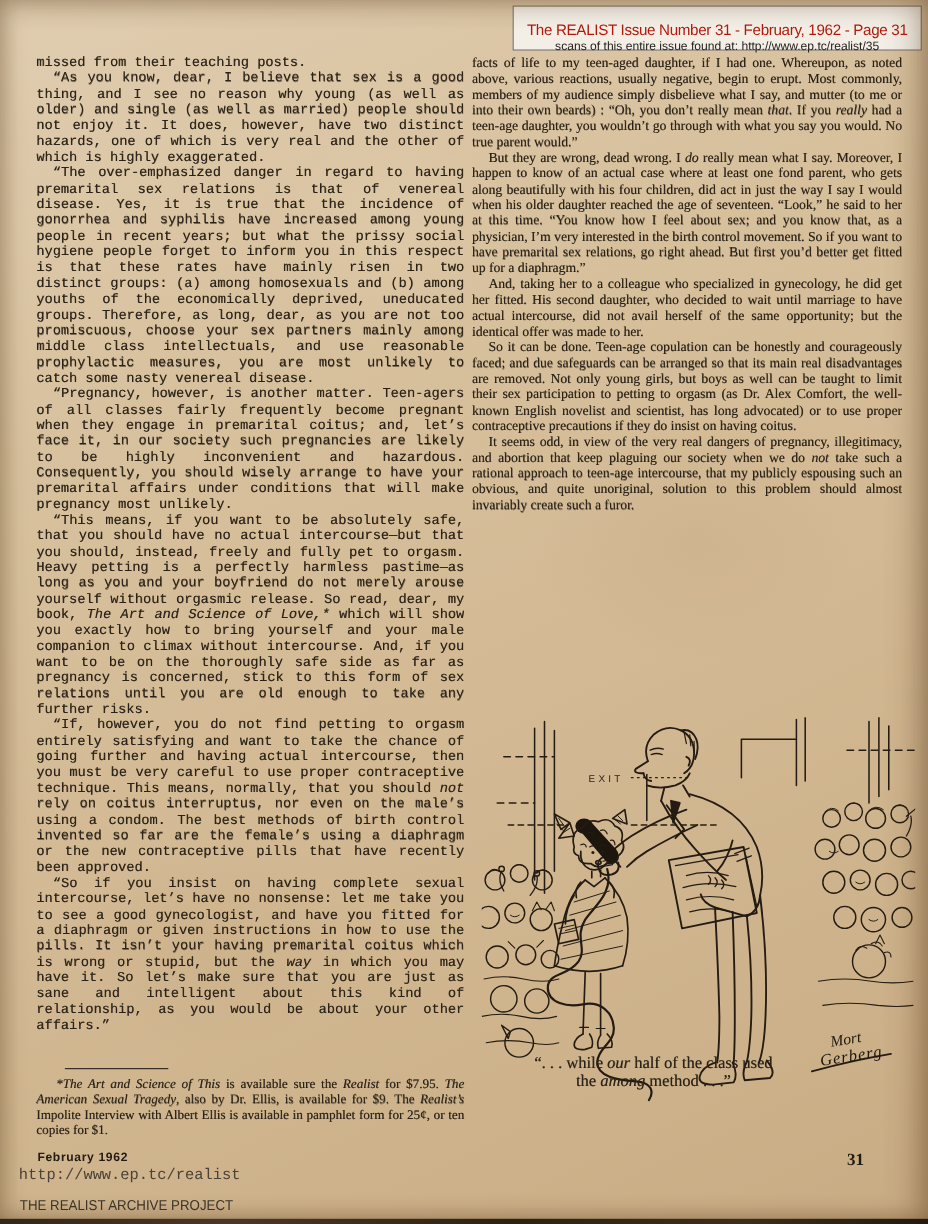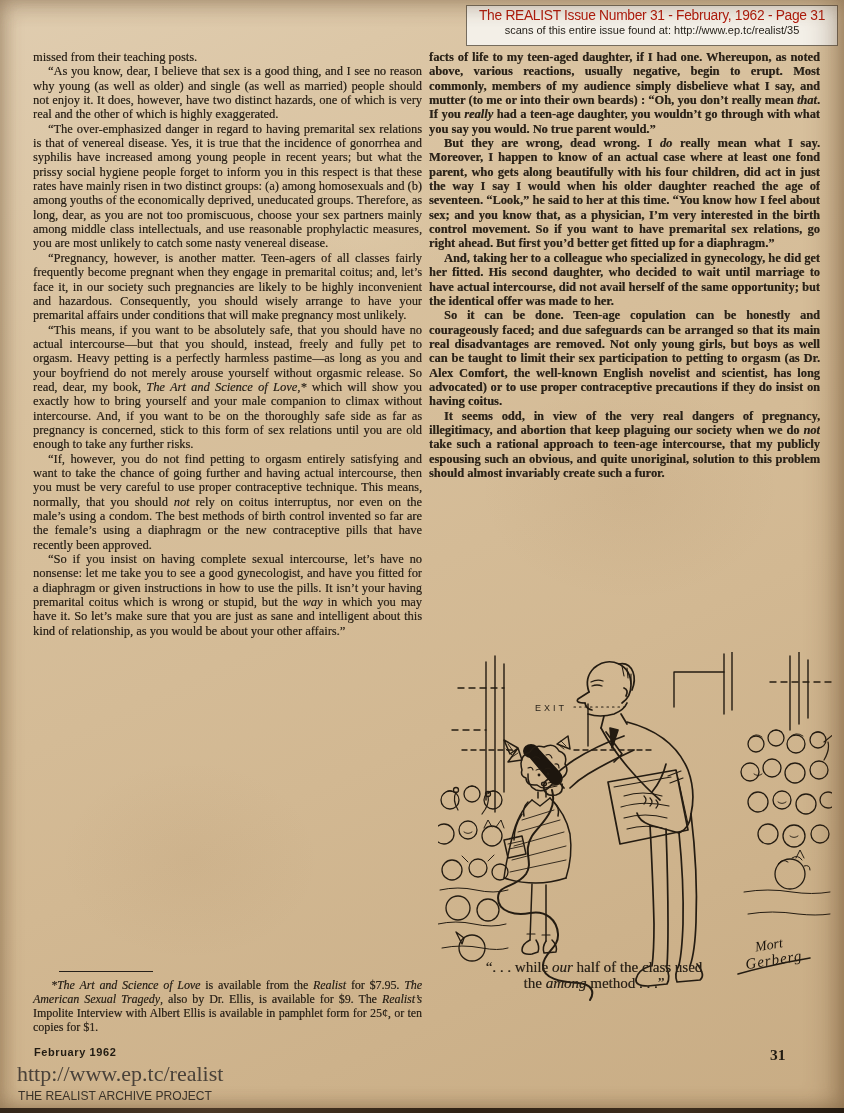--- a/index.html
+++ b/index.html
@@ -11,42 +11,42 @@
   .vignette{position:absolute;inset:0;pointer-events:none;
     box-shadow:inset -14px 0 26px rgba(90,60,30,.30), inset 0 -8px 16px rgba(90,60,30,.22),
                inset 8px 0 18px rgba(90,60,30,.16), inset 0 10px 18px rgba(120,90,55,.10);}
   .stain{position:absolute;pointer-events:none;border-radius:50%;}
   .stain.a{left:480px;top:380px;width:300px;height:220px;background:radial-gradient(closest-side,rgba(135,95,55,.07),transparent);}
   .stain.b{left:60px;top:760px;width:260px;height:200px;background:radial-gradient(closest-side,rgba(135,95,55,.06),transparent);}
   .stain.c{left:250px;top:120px;width:220px;height:180px;background:radial-gradient(closest-side,rgba(255,244,220,.12),transparent);}
 
   .banner{position:absolute;left:466px;top:5px;width:372px;height:41px;box-sizing:border-box;
     background:var(--banner-bg,#f3efe7);border:1px solid #756c5e;text-align:center;
-    font-family:"Liberation Sans", sans-serif;padding-top:2px;}
+    font-family:"Liberation Sans", sans-serif;padding-top:14px;}
   .banner .l1{font-size:13.8px;letter-spacing:-0.3px;color:var(--banner-title,#b21a0c);white-space:nowrap;}
   .banner .l2{font-size:11px;color:#26221c;margin-top:1px;white-space:nowrap;}
 
   .col{position:absolute;top:50px;}
-  .col.left{left:33px;width:389px;height:920px;overflow:hidden;}
-  .col.right{left:429px;width:391px;height:605px;overflow:hidden;font-weight:bold;}
+  .col.left{left:33px;width:389px;height:920px;overflow:hidden;font-family:Liberation Mono, monospace;}
+  .col.right{left:429px;width:391px;height:605px;overflow:hidden;}
   p.para{margin:0;font-size:12.4px;line-height:14.35px;text-align:justify;
     text-shadow:0.3px 0.2px 0 rgba(42,34,24,.55);}
   p.para.indent{text-indent:15px;}
 
   .footnote-rule{position:absolute;left:59px;top:971px;width:94px;border-top:1.7px solid #26201a;}
   .footnote{position:absolute;left:33px;top:978px;width:389px;font-size:11.9px;line-height:14px;
     text-align:justify;text-shadow:0.3px 0.2px 0 rgba(42,34,24,.5);}
   .footnote p.para{font-size:11.9px;line-height:14px;text-indent:18px;}
 
   .issue-date{position:absolute;left:34px;top:1046px;font-family:"Liberation Sans",sans-serif;
     font-weight:bold;font-size:11px;letter-spacing:0.6px;color:#211b12;}
   .page-number{position:absolute;left:770px;top:1046px;font-weight:bold;font-size:15.5px;color:#211b12;}
 
-  .archive-url{position:absolute;left:17px;top:1061px;font-family:Liberation Serif, serif;
-    font-size:22px;color:#4a4239;}
+  .archive-url{position:absolute;left:17px;top:1061px;font-family:Liberation Mono, monospace;
+    font-size:14px;color:#4a4239;}
   .archive-name{position:absolute;left:18px;top:1088px;font-family:"Liberation Sans",sans-serif;
     font-size:13px;color:#3b352c;transform:scaleX(.93);transform-origin:left;}
   .bottom-edge{position:absolute;left:0;bottom:0;width:100%;height:5px;
     background:linear-gradient(90deg,#33261a,#4a3826 25%,#2e2114 55%,#3d2d1d 80%,#241a10);}
 
   .cartoon{position:absolute;left:438px;top:652px;width:394px;height:352px;}
   .caption{position:absolute;left:429px;top:960px;width:330px;text-align:center;
     font-size:15px;line-height:15.5px;text-shadow:0.3px 0.2px 0 rgba(42,34,24,.55);}
   em{font-style:italic;}
 </style>
@@ -76,21 +76,21 @@
   <div class="col right">
       <p class="para"><span>facts of life to my teen-aged daughter, if I had one. Whereupon, as noted above, various reactions, usually negative, begin to erupt. Most commonly, members of my audience simply disbelieve what I say, and mutter (to me or into their own beards) : “Oh, you don’t really mean </span><em>that</em><span>. If you </span><em>really</em><span> had a teen-age daughter, you wouldn’t go through with what you say you would. No true parent would.”</span></p>
       <p class="para indent"><span>But they are wrong, dead wrong. I </span><em>do</em><span> really mean what I say. Moreover, I happen to know of an actual case where at least one fond parent, who gets along beautifully with his four children, did act in just the way I say I would when his older daughter reached the age of seventeen. “Look,” he said to her at this time. “You know how I feel about sex; and you know that, as a physician, I’m very interested in the birth control movement. So if you want to have premarital sex relations, go right ahead. But first you’d better get fitted up for a diaphragm.”</span></p>
       <p class="para indent"><span>And, taking her to a colleague who specialized in gynecology, he did get her fitted. His second daughter, who decided to wait until marriage to have actual intercourse, did not avail herself of the same opportunity; but the identical offer was made to her.</span></p>
       <p class="para indent"><span>So it can be done. Teen-age copulation can be honestly and courageously faced; and due safeguards can be arranged so that its main real disadvantages are removed. Not only young girls, but boys as well can be taught to limit their sex participation to petting to orgasm (as Dr. Alex Comfort, the well-known English novelist and scientist, has long advocated) or to use proper contraceptive precautions if they do insist on having coitus.</span></p>
       <p class="para indent"><span>It seems odd, in view of the very real dangers of pregnancy, illegitimacy, and abortion that keep plaguing our society when we do </span><em>not</em><span> take such a rational approach to teen-age intercourse, that my publicly espousing such an obvious, and quite unoriginal, solution to this problem should almost invariably create such a furor.</span></p>
     </div>
 
   <div class="footnote-rule"></div>
   <div class="footnote">
-      <p class="para indent"><em>*The Art and Science of Love</em><span> is available from the </span><em>Realist</em><span> for $7.95. </span><em>The American Sexual Tragedy</em><span>, also by Dr. Ellis, is available for $9. The </span><em>Realist’s</em><span> Impolite Interview with Albert Ellis is available in pamphlet form for 25¢, or ten copies for $1.</span></p>
+      <p class="para indent"><em>*The Art and Science of This</em><span> is available sure the </span><em>Realist</em><span> for $7.95. </span><em>The American Sexual Tragedy</em><span>, also by Dr. Ellis, is available for $9. The </span><em>Realist’s</em><span> Impolite Interview with Albert Ellis is available in pamphlet form for 25¢, or ten copies for $1.</span></p>
     </div>
 
   <svg class="cartoon" viewBox="0 0 394 352">
     <g stroke="#241c12" fill="none" stroke-width="1.4" stroke-linecap="round" stroke-linejoin="round">
       <g>
         <path d="M48 10 V148 M57 4 V160 M66 12 V140"></path>
         <path d="M20 36 H66 M14 78 H48" stroke-dasharray="6 5"></path>
         <path d="M286 2 V62 M294 0 V58"></path>
         <path d="M352 4 V78 M361 0 V72 M370 8 V66"></path>
         <path d="M332 30 H394" stroke-dasharray="6 5"></path>

